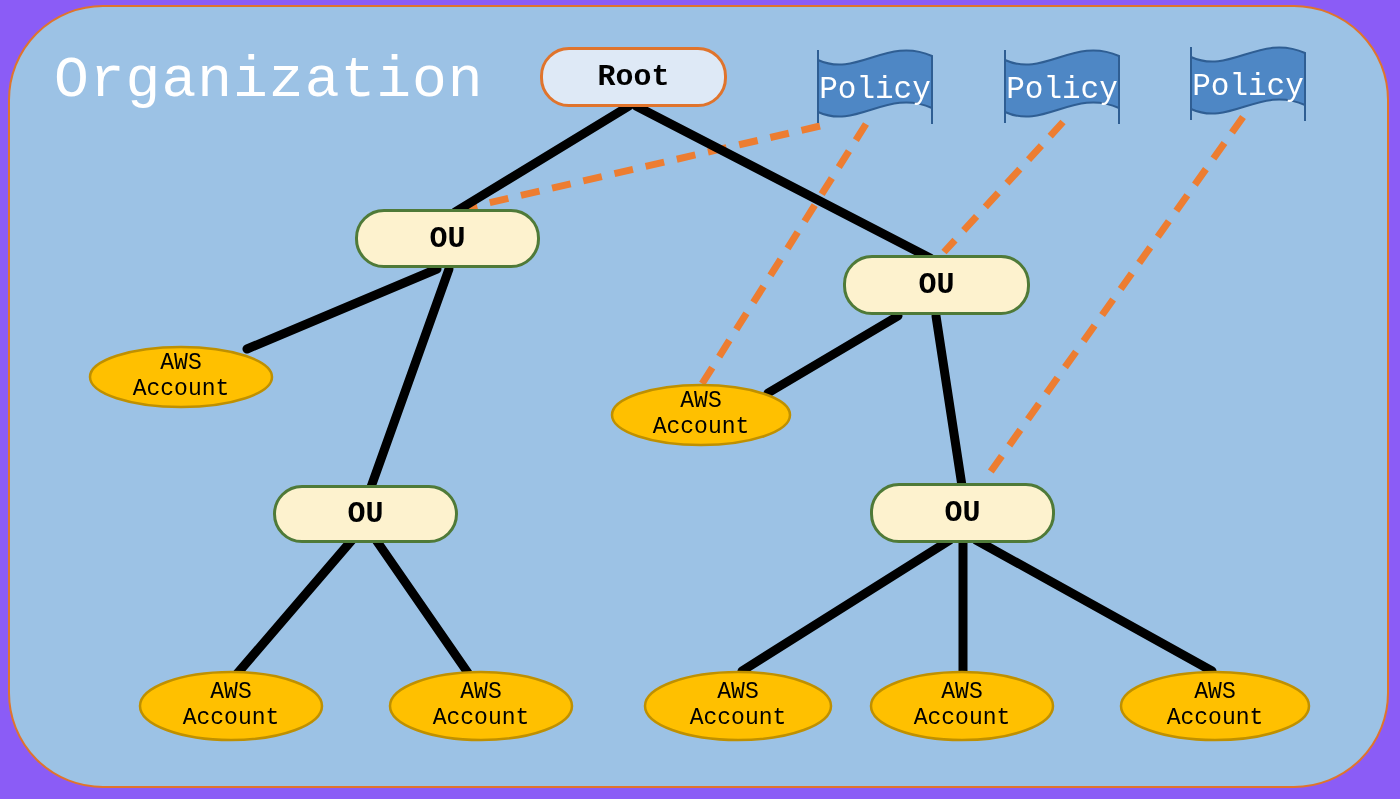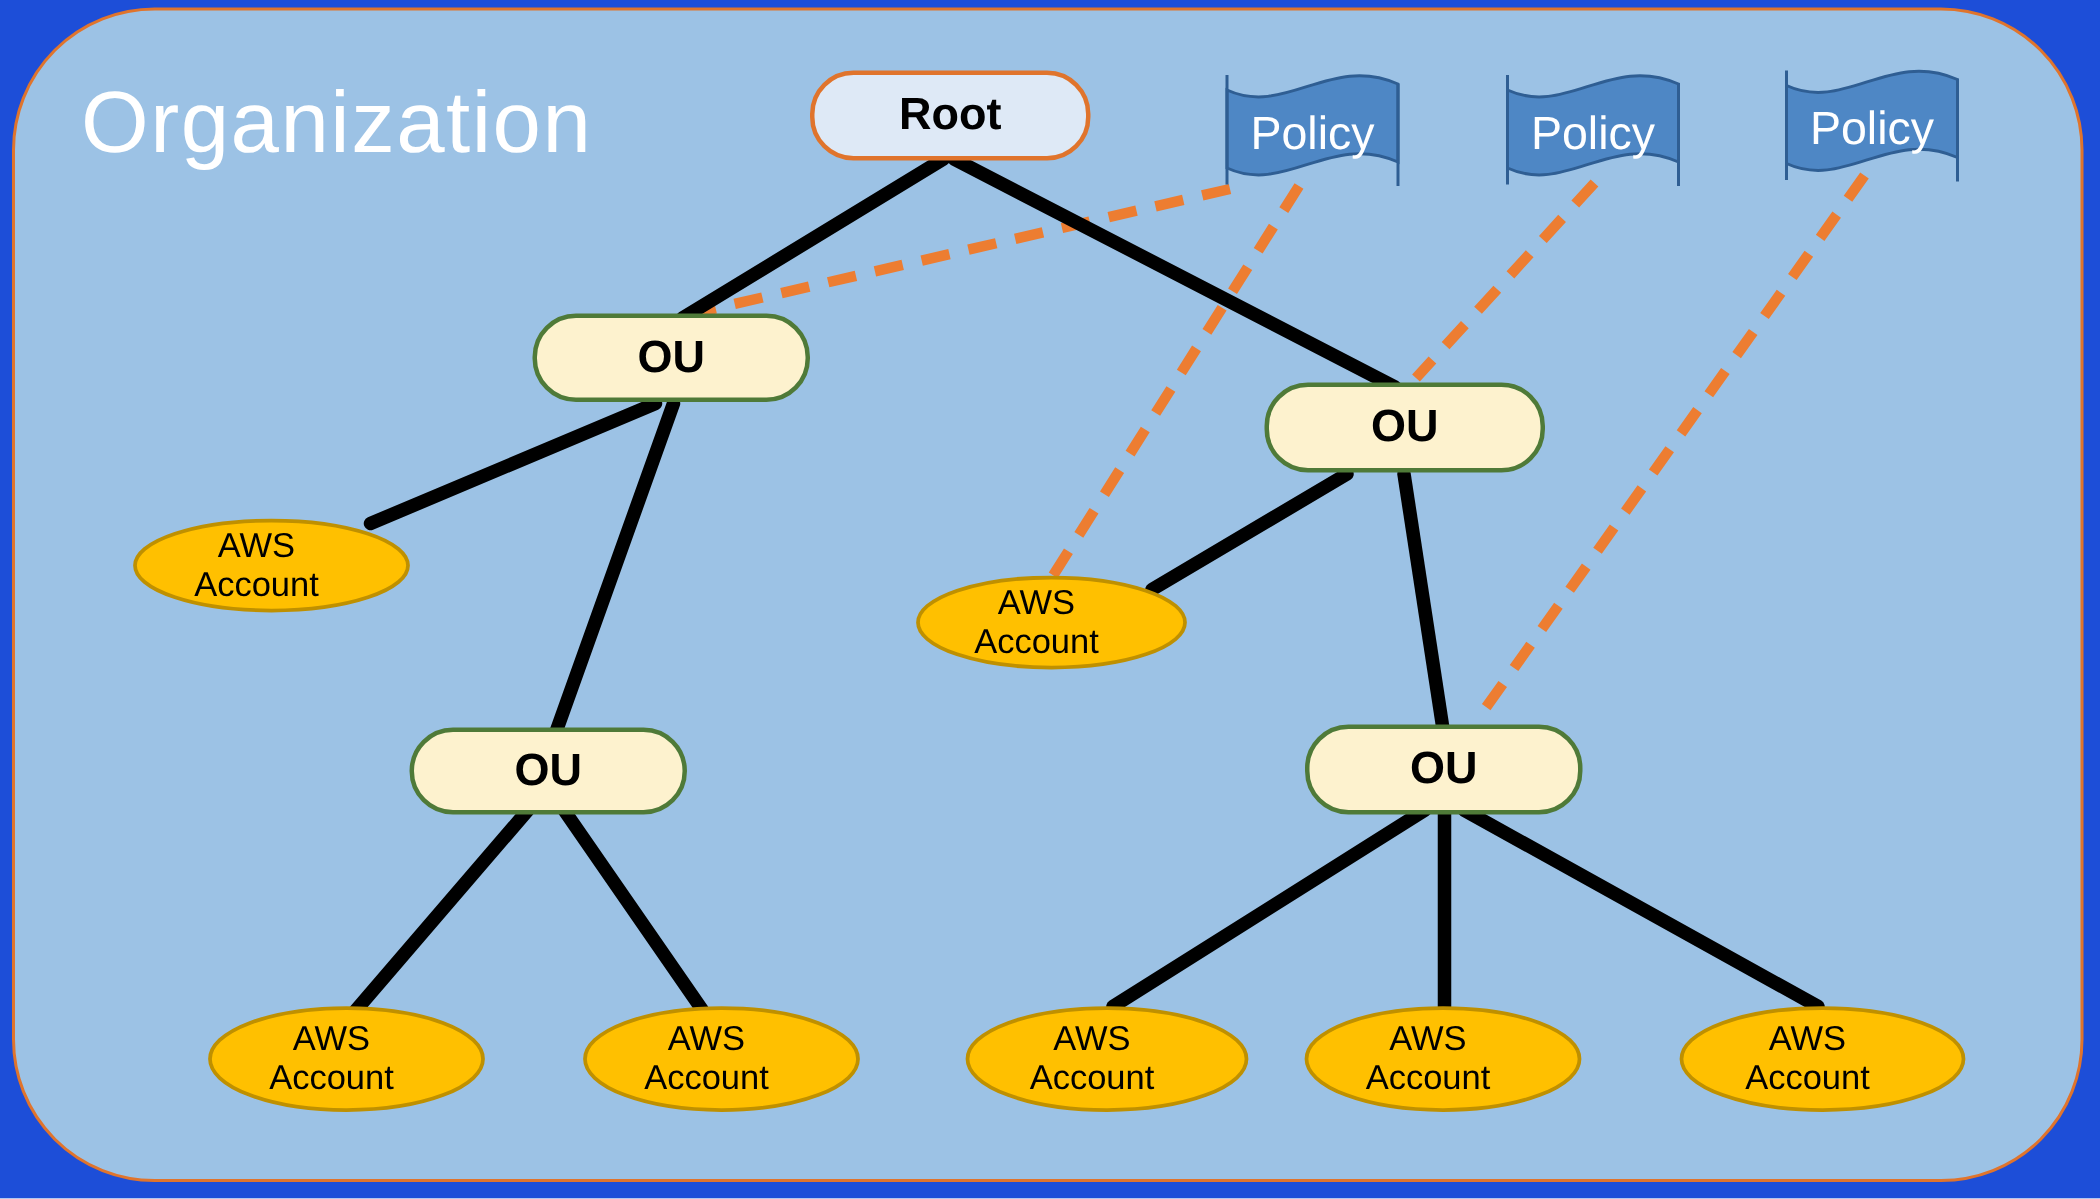--- a/index.html
+++ b/index.html
@@ -1,18 +1,18 @@
 <!DOCTYPE html>
 <html><head>
 <meta charset="utf-8">
 <style>
   html,body{margin:0;padding:0;background:#ffffff;}
   .stage{
-    position:relative;width:1400px;height:799px;background:#1d4ed8;overflow:hidden;
-    font-family:Liberation Sans, sans-serif;
+    position:relative;width:1400px;height:799px;background:#8b5cf6;overflow:hidden;
+    font-family:Liberation Mono, monospace;
   }
   .org-box{
     position:absolute;left:8px;top:5px;width:1381px;height:783px;
     background:#9CC2E5;border:2.5px solid #E0742C;border-radius:95px;
     box-sizing:border-box;
   }
   .svg-layer{position:absolute;left:0;top:0;width:1400px;height:799px;}
   .diagram-title{
     position:absolute;left:54px;top:48px;color:#ffffff;
     font-size:58px;font-weight:400;letter-spacing:1px;
@@ -21,21 +21,21 @@
     position:absolute;display:flex;align-items:center;justify-content:center;
     box-sizing:border-box;color:#000000;font-weight:bold;border-radius:29px;
   }
   .root-box{
     background:#DEE9F6;border:3px solid #E0742C;font-size:30px;
   }
   .ou-box{
     background:#FDF2CE;border:3px solid #4F7A38;font-size:30px;
   }
   .account-label{
-    position:absolute;width:120px;height:60px;display:flex;align-items:center;
+    position:absolute;width:120px;height:60px;display:flex;align-items:center;justify-content:center;
     text-align:center;font-size:23px;line-height:1.12;color:#000000;
   }
   .account-label span{display:inline-block;width:100px;}
   .policy-label{
     position:absolute;width:110px;height:40px;display:flex;align-items:center;justify-content:center;
     color:#ffffff;font-size:31px;
   }
 </style>
 </head>
 <body>

